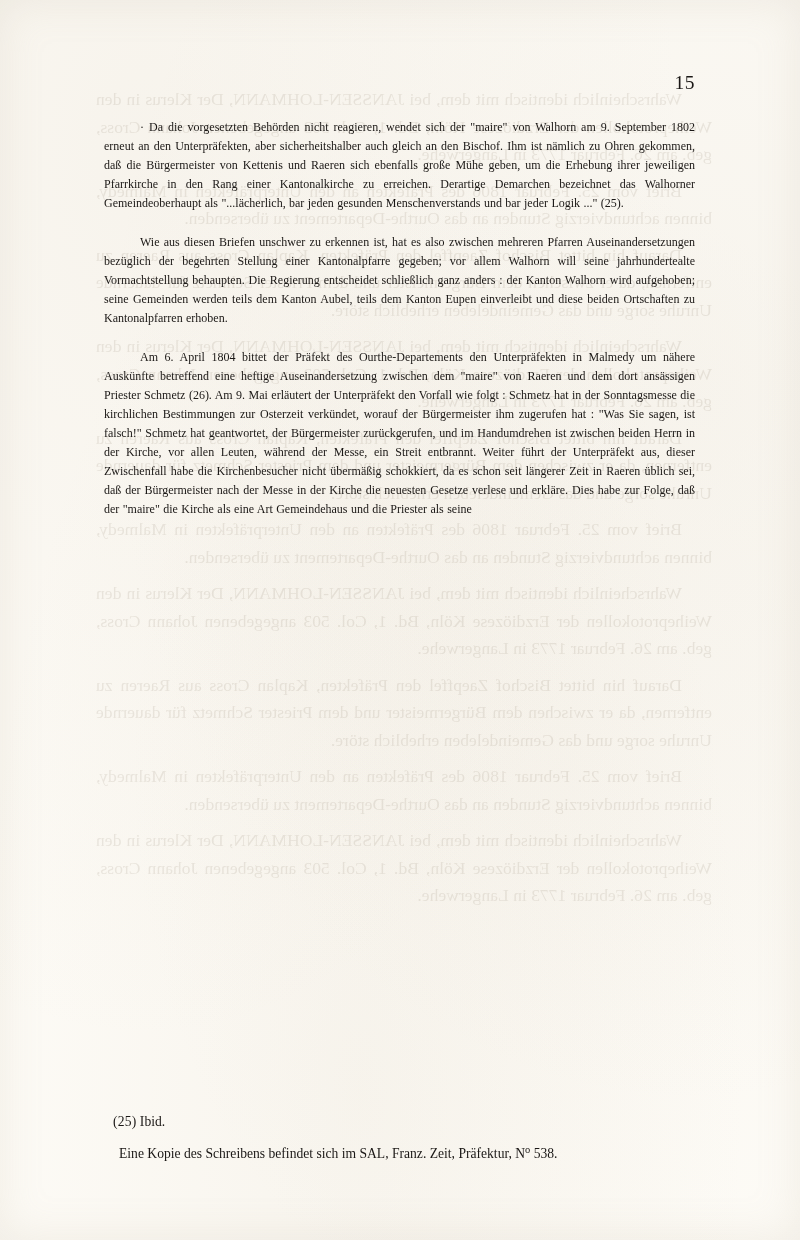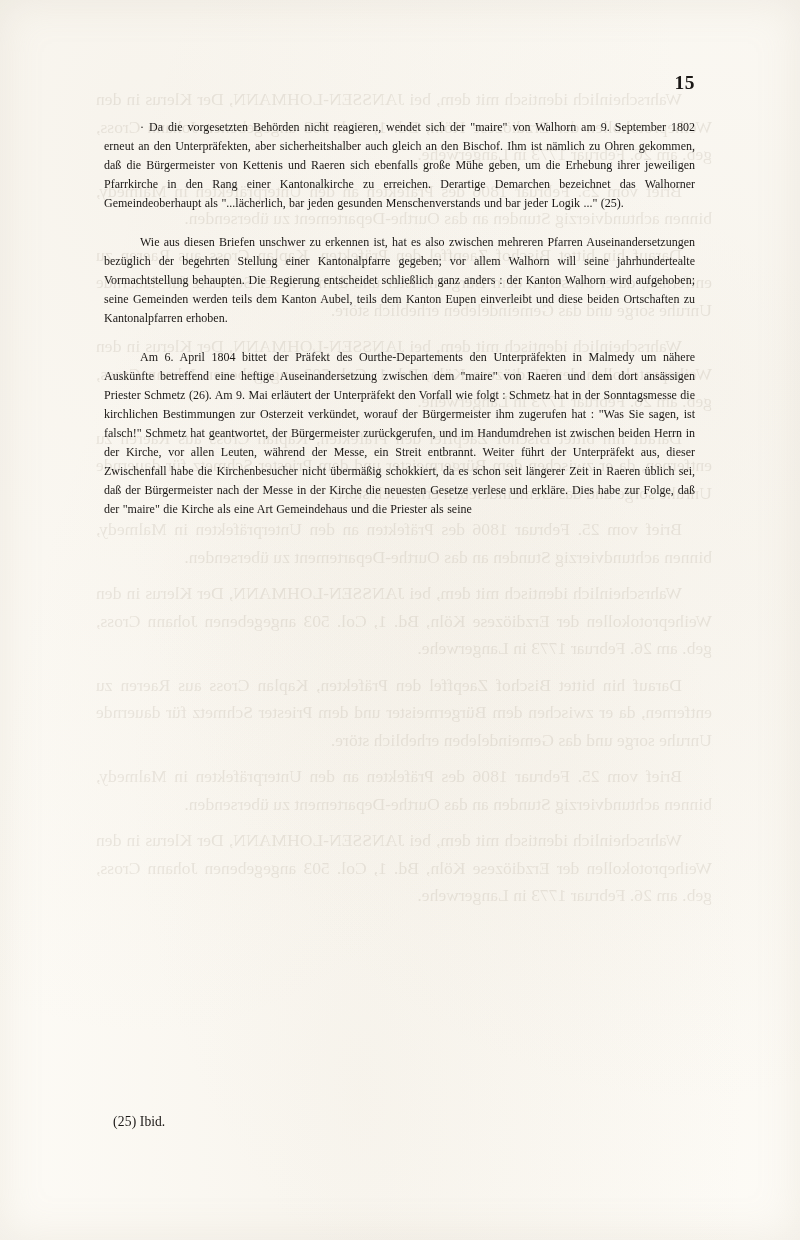--- a/index.html
+++ b/index.html
@@ -53,21 +53,21 @@
     text-align: justify;
     filter: blur(0.35px);
   }
   .bleed-layer p { margin: 0 0 9px 0; text-indent: 30px; }
 
   .page-number {
     position: absolute;
     top: 72px;
     right: 105px;
     font-size: 19.5px;
-    font-weight: bold;
+    font-weight: normal;
     letter-spacing: 0.5px;
     z-index: 3;
   }
 
   .text-block {
     position: absolute;
     left: 104px;
     top: 118px;
     width: 591px;
     z-index: 2;
@@ -124,15 +124,18 @@
   <p class="para">· Da die vorgesetzten Behörden nicht reagieren, wendet sich der "maire" von Walhorn am 9. September 1802 erneut an den Unterpräfekten, aber sicherheitshalber auch gleich an den Bischof. Ihm ist nämlich zu Ohren gekommen, daß die Bürgermeister von Kettenis und Raeren sich ebenfalls große Mühe geben, um die Erhebung ihrer jeweiligen Pfarrkirche in den Rang einer Kantonalkirche zu erreichen. Derartige Demarchen bezeichnet das Walhorner Gemeindeoberhaupt als "...lächerlich, bar jeden gesunden Menschenverstands und bar jeder Logik ..." (25).</p>
   <p class="para">Wie aus diesen Briefen unschwer zu erkennen ist, hat es also zwischen mehreren Pfarren Auseinandersetzungen bezüglich der begehrten Stellung einer Kantonalpfarre gegeben; vor allem Walhorn will seine jahrhundertealte Vormachtstellung behaupten. Die Regierung entscheidet schließlich ganz anders : der Kanton Walhorn wird aufgehoben; seine Gemeinden werden teils dem Kanton Aubel, teils dem Kanton Eupen einverleibt und diese beiden Ortschaften zu Kantonalpfarren erhoben.</p>
   <p class="para">Am 6. April 1804 bittet der Präfekt des Ourthe-Departements den Unterpräfekten in Malmedy um nähere Auskünfte betreffend eine heftige Auseinandersetzung zwischen dem "maire" von Raeren und dem dort ansässigen Priester Schmetz (26). Am 9. Mai erläutert der Unterpräfekt den Vorfall wie folgt : Schmetz hat in der Sonntagsmesse die kirchlichen Bestimmungen zur Osterzeit verkündet, worauf der Bürgermeister ihm zugerufen hat : "Was Sie sagen, ist falsch!" Schmetz hat geantwortet, der Bürgermeister zurückgerufen, und im Handumdrehen ist zwischen beiden Herrn in der Kirche, vor allen Leuten, während der Messe, ein Streit entbrannt. Weiter führt der Unterpräfekt aus, dieser Zwischenfall habe die Kirchenbesucher nicht übermäßig schokkiert, da es schon seit längerer Zeit in Raeren üblich sei, daß der Bürgermeister nach der Messe in der Kirche die neuesten Gesetze verlese und erkläre. Dies habe zur Folge, daß der "maire" die Kirche als eine Art Gemeindehaus und die Priester als seine</p>
 </div>
 
 <div class="footnotes">
   <p class="fn fn-25">
     <span class="fn-num">(25)</span>
     <span>Ibid.</span>
   </p>
+  <p class="fn fn-kopie">
+    <span>Eine Kopie des Schreibens befindet sich im SAL, Franz. Zeit, Präfektur, N</span><span class="ord">o</span><span> 538.</span>
+  </p>
 </div>
 
 <div class="edge-shade"></div>
 
 </body></html>

